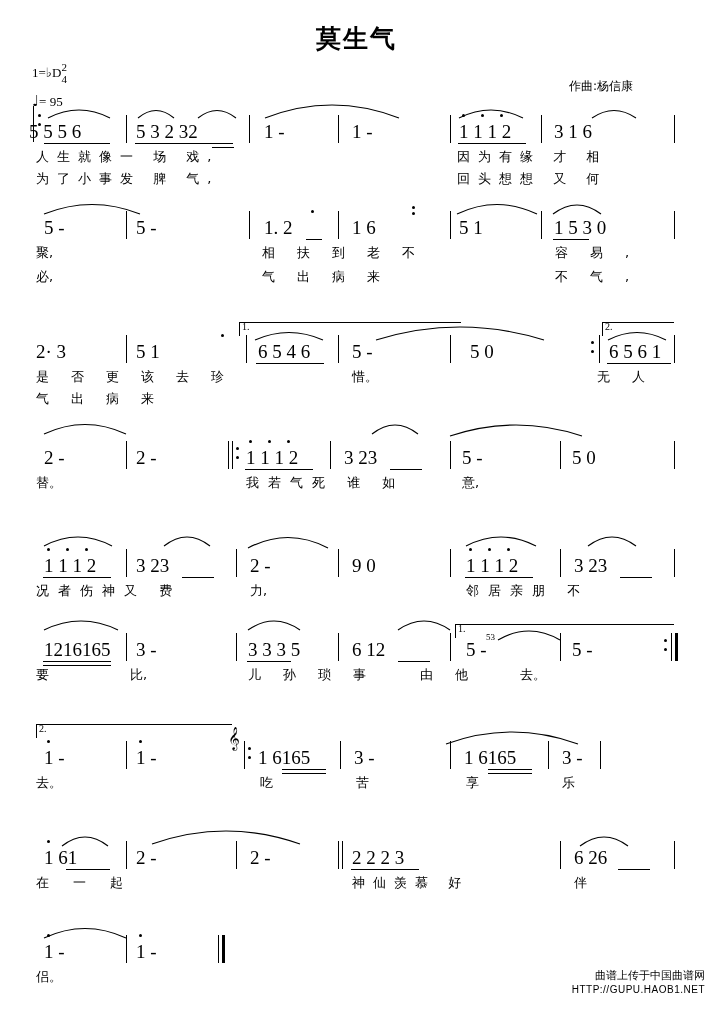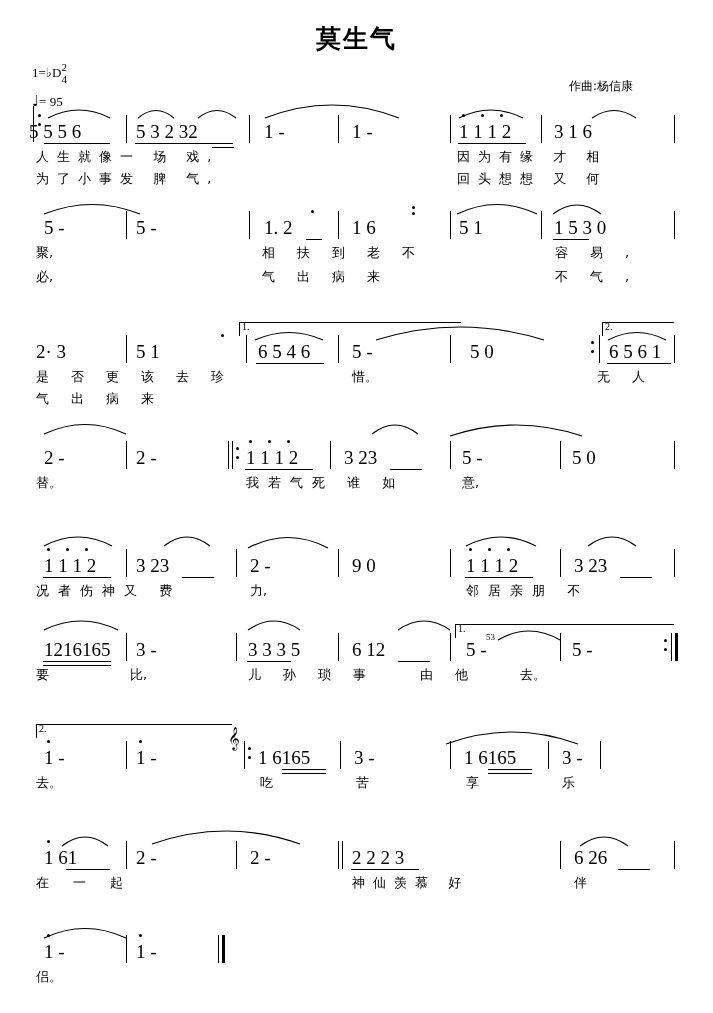--- a/index.html
+++ b/index.html
@@ -561,14 +561,18 @@
   <div class="note" style="left:44px; top:942px;">1 -</div>
   <div class="dotabove" style="left:47px; top:934px;"></div>
   <div class="bar" style="left:126px; top:935px; height:28px;"></div>
   <div class="note" style="left:136px; top:942px;">1 -</div>
   <div class="dotabove" style="left:139px; top:934px;"></div>
   <div class="bar" style="left:218px; top:935px; height:28px;"></div>
   <div class="thickbar" style="left:222px; top:935px; height:28px;"></div>
 
   <div class="lyric" style="left:36px; top:970px;">侣。</div>
 
+  <div class="footer">
+    <div>曲谱上传于中国曲谱网</div>
+    <div class="url">HTTP://GUPU.HAOB1.NET</div>
+  </div>
 
 </div>
 
 </body></html>

